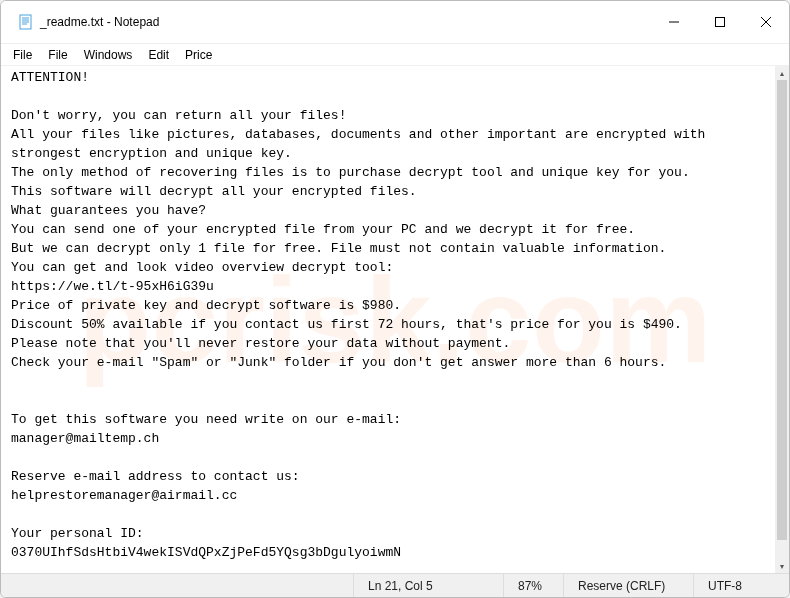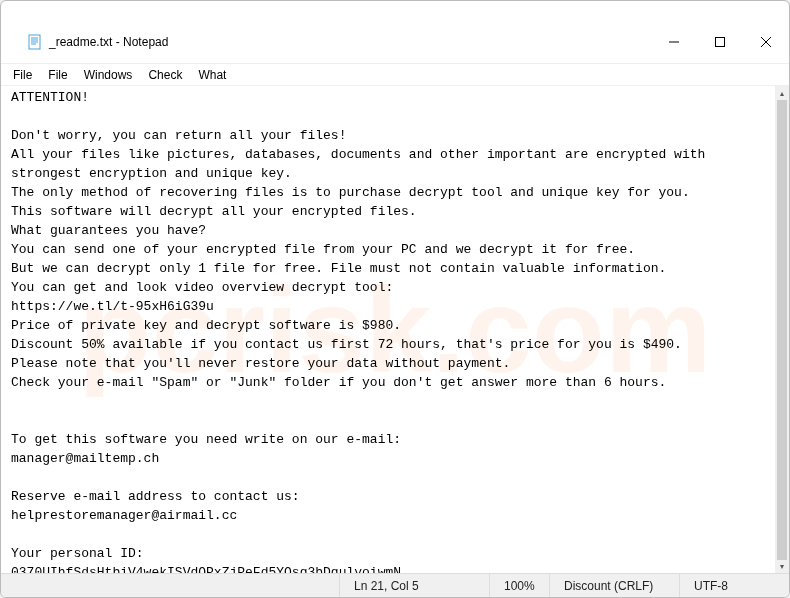--- a/index.html
+++ b/index.html
@@ -18,23 +18,22 @@
       display: flex;
       flex-direction: column;
       border-radius: 6px;
       overflow: hidden;
     }
     .titlebar {
       height: 43px;
       background: #ffffff;
       display: flex;
       align-items: center;
-      padding: 0 0 0 26px;
+      padding: 0 0 0 17px;
       border-bottom: 1px solid #eee;
-      margin-top: 20px;
     }
     .titlebar-icon {
       width: 16px;
       height: 16px;
       margin-right: 6px;
     }
     .titlebar-title {
       font-size: 12px;
       color: #000;
       flex: 1;
@@ -169,22 +168,22 @@
             <line x1="10" y1="0" x2="0" y2="10" stroke="#000" stroke-width="1"></line>
           </svg>
       </div>
     </div>
   </div>
 
   <div class="menubar">
     <span class="menu-item">File</span>
     <span class="menu-item">File</span>
     <span class="menu-item">Windows</span>
-    <span class="menu-item">Check</span>
-    <span class="menu-item">What</span>
+    <span class="menu-item">Edit</span>
+    <span class="menu-item">Price</span>
   </div>
 
   <div class="content-area">
     <div class="watermark">pcrisk.com</div>
     <div class="text-content">ATTENTION!
 
 Don't worry, you can return all your files!
 All your files like pictures, databases, documents and other important are encrypted with strongest encryption and unique key.
 The only method of recovering files is to purchase decrypt tool and unique key for you.
 This software will decrypt all your encrypted files.
@@ -210,18 +209,18 @@
     <div class="scrollbar-track">
       <div class="scrollbar-arrow">▴</div>
       <div class="scrollbar-thumb"></div>
       <div class="scrollbar-arrow" style="position:absolute;bottom:0;">▾</div>
     </div>
   </div>
 
   <div class="statusbar">
     <div class="status-spacer"></div>
     <div class="status-cell" style="width:150px">Ln 21, Col 5</div>
-    <div class="status-cell" style="width:60px">100%</div>
-    <div class="status-cell" style="width:130px">Discount (CRLF)</div>
-    <div class="status-cell" style="width:110px">UTF-8</div>
+    <div class="status-cell" style="width:60px">87%</div>
+    <div class="status-cell" style="width:130px">Reserve (CRLF)</div>
+    <div class="status-cell" style="width:96px">UTF-8</div>
   </div>
 
 </div>
 
 </body></html>

